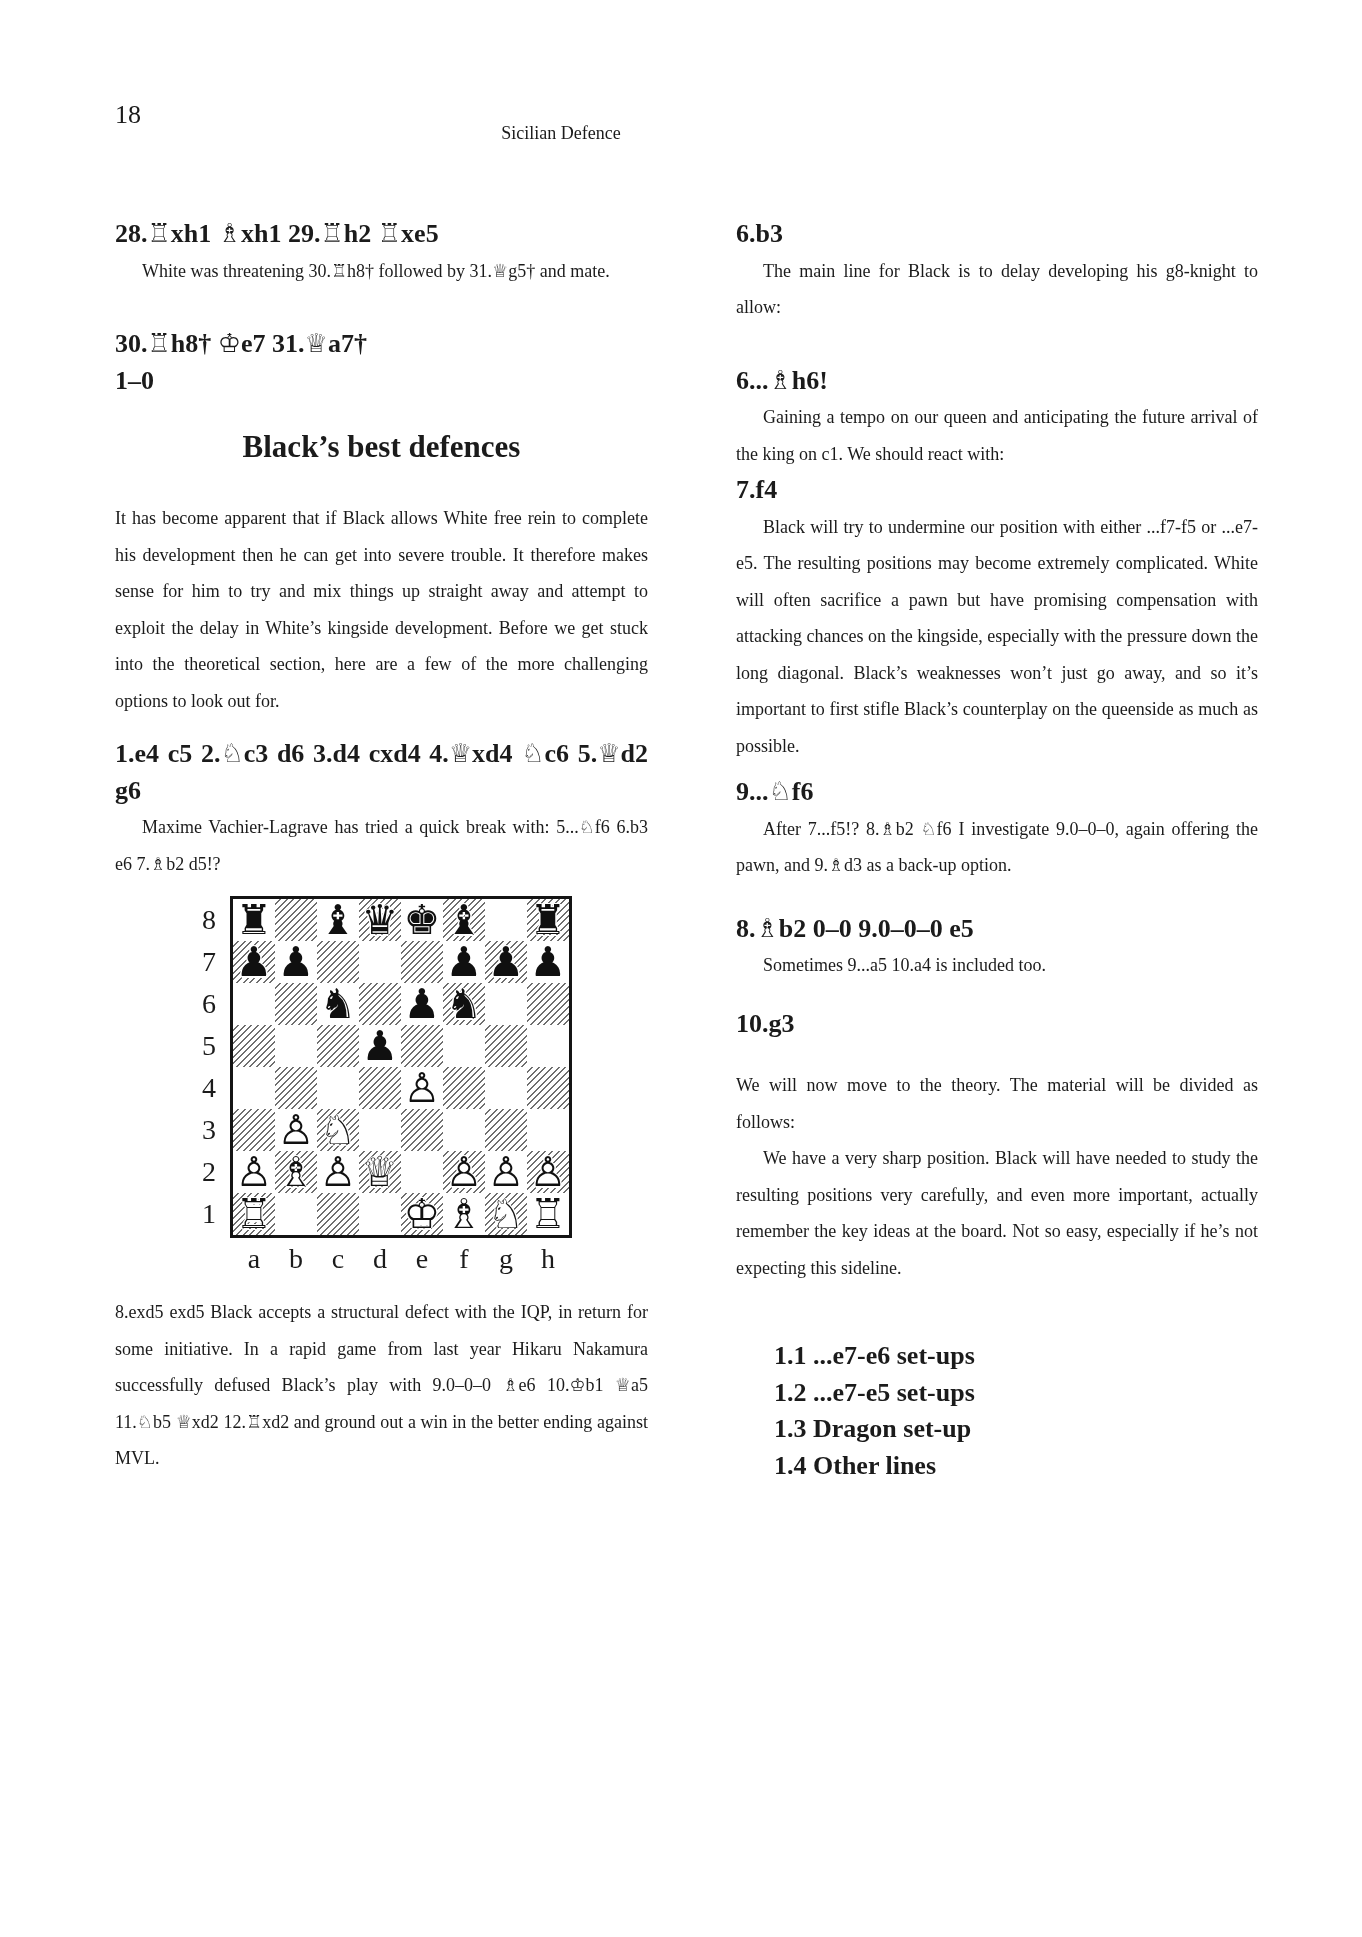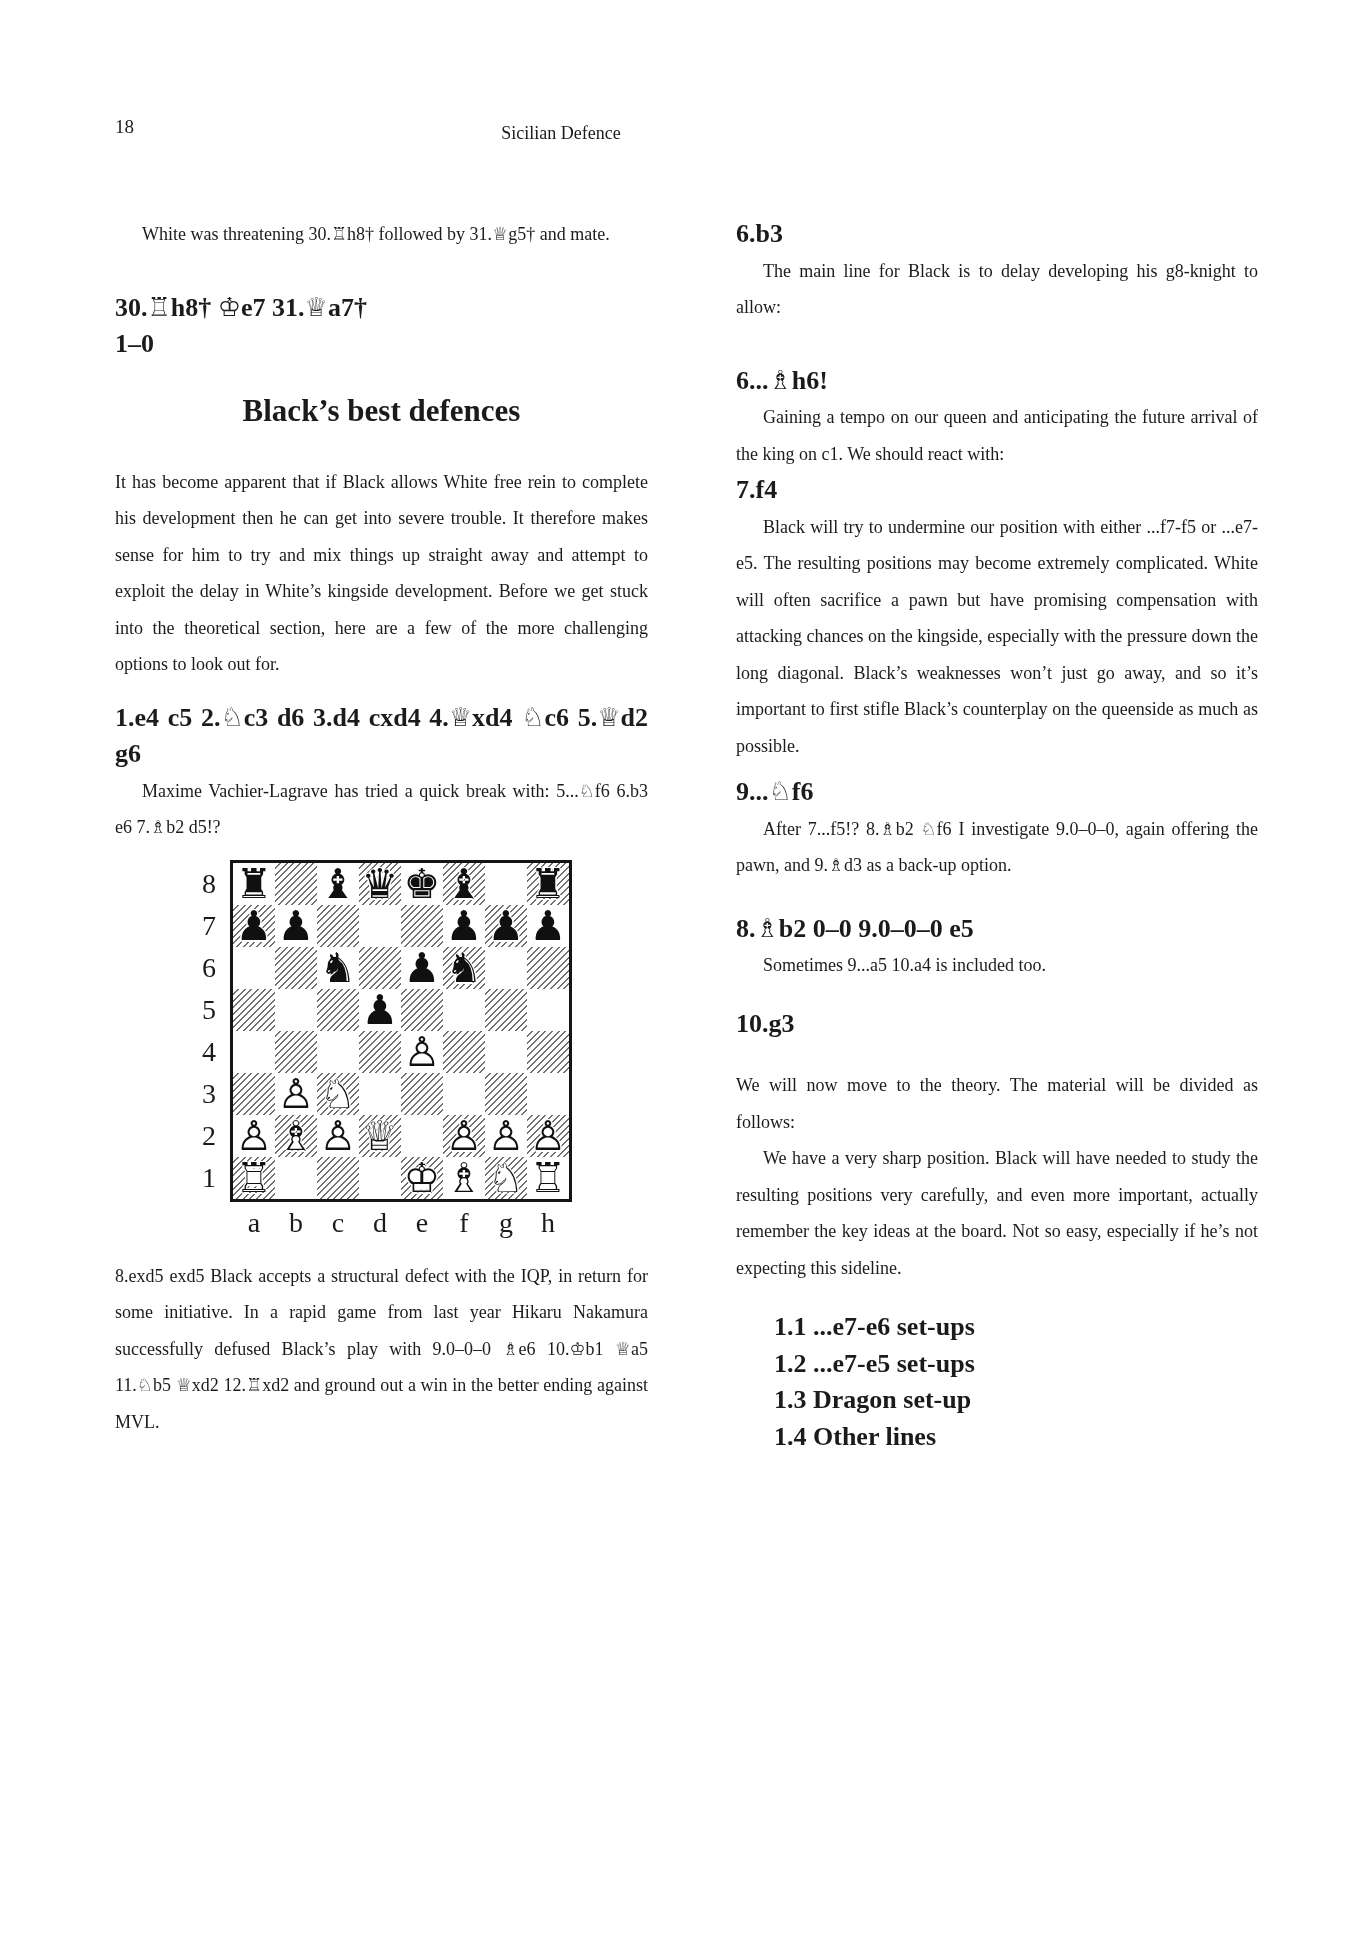--- a/index.html
+++ b/index.html
@@ -6,22 +6,22 @@
   .page{
     position:relative;
     width:1362px;height:1937px;
     margin:0 auto;
     background:#ffffff;
     font-family:"Liberation Serif","DejaVu Serif","DejaVu Sans",serif;
     color:#1b1b1b;
     overflow:hidden;
   }
   .page-number{
-    position:absolute;left:115px;top:112px;
-    font-size:19px;line-height:30px;
+    position:absolute;left:115px;top:100px;
+    font-size:26px;line-height:30px;
   }
   .page-title{
     position:absolute;left:0;top:118px;width:1122px;
     text-align:center;font-size:18px;line-height:30px;
   }
   .col{position:absolute;top:216px;}
   .col-left{left:115px;width:533px;}
   .col-right{left:736px;width:522px;}
   .h{
     font-weight:bold;font-size:26px;line-height:36.5px;
@@ -76,20 +76,21 @@
 </style>
 </head>
 <body>
 
 <div class="page">
 
   <div class="page-number">18</div>
   <div class="page-title">Sicilian Defence</div>
 
   <div class="col col-left">
+    <p class="h">28.♖xh1 ♗xh1 29.♖h2 ♖xe5</p>
     <p class="p indent">White was threatening 30.♖h8† followed by 31.♕g5† and mate.</p>
     <p class="h" style="margin-top:37px">30.♖h8† ♔e7 31.♕a7†</p>
     <p class="h">1–0</p>
     <p class="center-head" style="margin-top:26px">Black’s best defences</p>
     <p class="p" style="margin-top:31px">It has become apparent that if Black allows White free rein to complete his development then he can get into severe trouble. It therefore makes sense for him to try and mix things up straight away and attempt to exploit the delay in White’s kingside development. Before we get stuck into the theoretical section, here are a few of the more challenging options to look out for.</p>
     <p class="h" style="margin-top:17px">1.e4 c5 2.♘c3 d6 3.d4 cxd4 4.♕xd4 ♘c6 5.♕d2 g6</p>
     <p class="p indent">Maxime Vachier-Lagrave has tried a quick break with: 5...♘f6 6.b3 e6 7.♗b2 d5!?</p>
 
     <div class="diagram">
       <div class="diagram-grid">
@@ -253,19 +254,19 @@
     <p class="p indent">Gaining a tempo on our queen and anticipating the future arrival of the king on c1. We should react with:</p>
     <p class="h" style="">7.f4</p>
     <p class="p indent">Black will try to undermine our position with either ...f7-f5 or ...e7-e5. The resulting positions may become extremely complicated. White will often sacrifice a pawn but have promising compensation with attacking chances on the kingside, especially with the pressure down the long diagonal. Black’s weaknesses won’t just go away, and so it’s important to first stifle Black’s counterplay on the queenside as much as possible.</p>
     <p class="h" style="margin-top:10px">9...♘f6</p>
     <p class="p indent">After 7...f5!? 8.♗b2 ♘f6 I investigate 9.0–0–0, again offering the pawn, and 9.♗d3 as a back-up option.</p>
     <p class="h" style="margin-top:27px">8.♗b2 0–0 9.0–0–0 e5</p>
     <p class="p indent">Sometimes 9...a5 10.a4 is included too.</p>
     <p class="h" style="margin-top:22px">10.g3</p>
     <p class="p" style="margin-top:25px">We will now move to the theory. The material will be divided as follows:</p>
     <p class="p indent">We have a very sharp position. Black will have needed to study the resulting positions very carefully, and even more important, actually remember the key ideas at the board. Not so easy, especially if he’s not expecting this sideline.</p>
-    <p class="toc-item" style="margin-top:23px">1.1 ...e7-e6 set-ups</p>
+    <p class="toc-item" style="margin-top:52px">1.1 ...e7-e6 set-ups</p>
     <p class="toc-item">1.2 ...e7-e5 set-ups</p>
     <p class="toc-item">1.3 Dragon set-up</p>
     <p class="toc-item">1.4 Other lines</p>
   </div>
 
 </div>
 
 </body></html>

